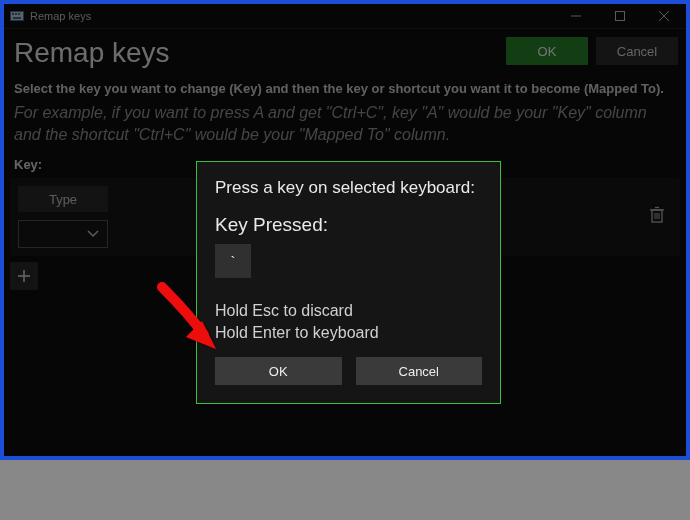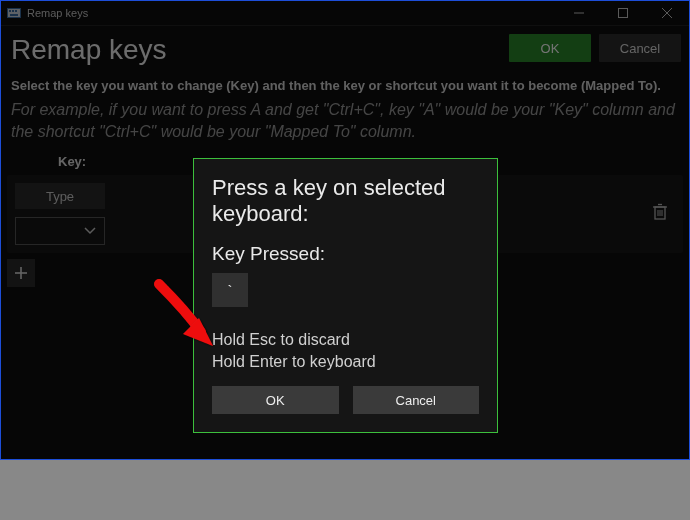--- a/index.html
+++ b/index.html
@@ -11,21 +11,21 @@
     font-family: "Segoe UI", Arial, sans-serif;
     overflow: hidden;
     position: relative;
   }
   .window {
     position: absolute;
     left: 0; top: 0;
     width: 690px;
     height: 460px;
     background: #0e0e0e;
-    border: 1px solid #1d4ed8;
+    border: 4px solid #1d4ed8;
     box-sizing: border-box;
     color: #e8e8e8;
   }
   
   .scrim {
     position: absolute;
     left:0; top:0; right:0; bottom:0;
     background: rgba(0,0,0,0.55);
     pointer-events: none;
   }
@@ -101,21 +101,20 @@
     color: #9a9a9a;
     line-height: 1.35;
   }
 
   .key-row {
     display: flex;
     padding: 12px 10px 0 10px;
     font-size: 13px;
     font-weight: 600;
     color: #e0e0e0;
-    margin-left: 47px;
   }
 
   .panel {
     margin: 6px 6px 0 6px;
     background: #171717;
     border-radius: 2px;
     padding: 8px 4px 8px 4px;
     position: relative;
   }
   .type-btn {
@@ -167,21 +166,21 @@
     width: 305px;
     background: #151515;
     border: 1px solid #3cbf3c;
     box-sizing: border-box;
     padding: 16px 18px 18px 18px;
     color: #eaeaea;
     z-index: 20;
   }
   .modal h2 {
     font-weight: 400;
-    font-size: 22px;
+    font-size: 17px;
     margin: 0 0 16px 0;
   }
   .modal .lbl {
     font-size: 19px;
     margin-bottom: 8px;
   }
   .key-box {
     width: 36px; height: 34px;
     background: #303030;
     display: flex;

